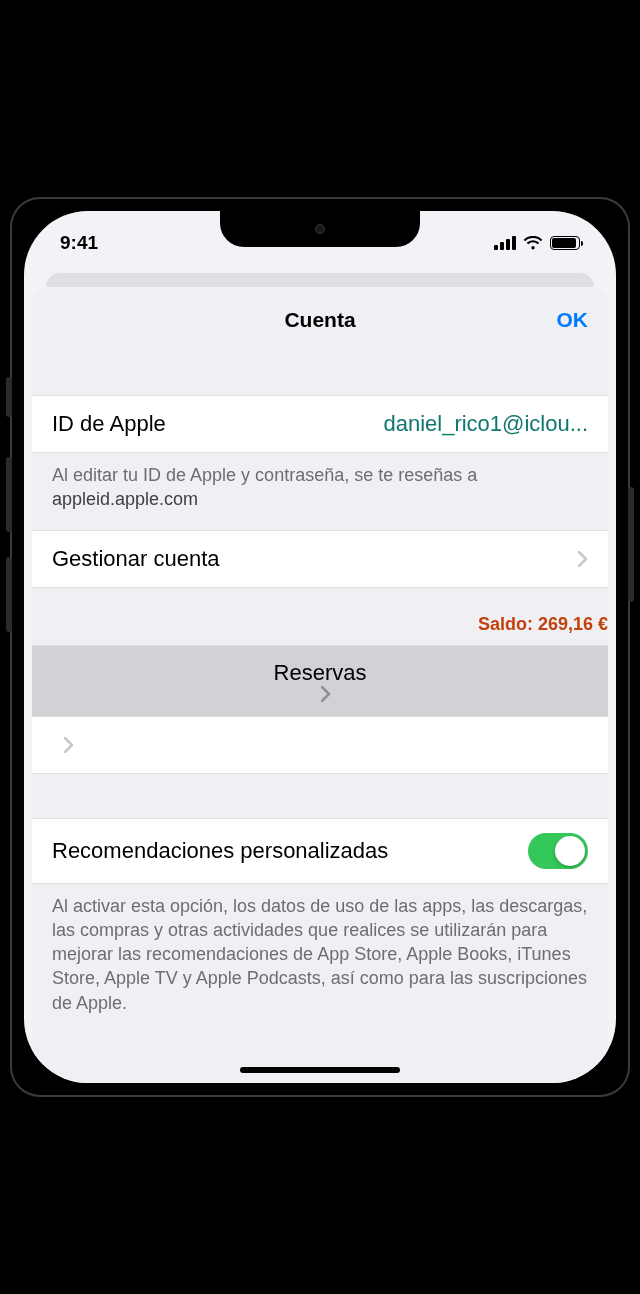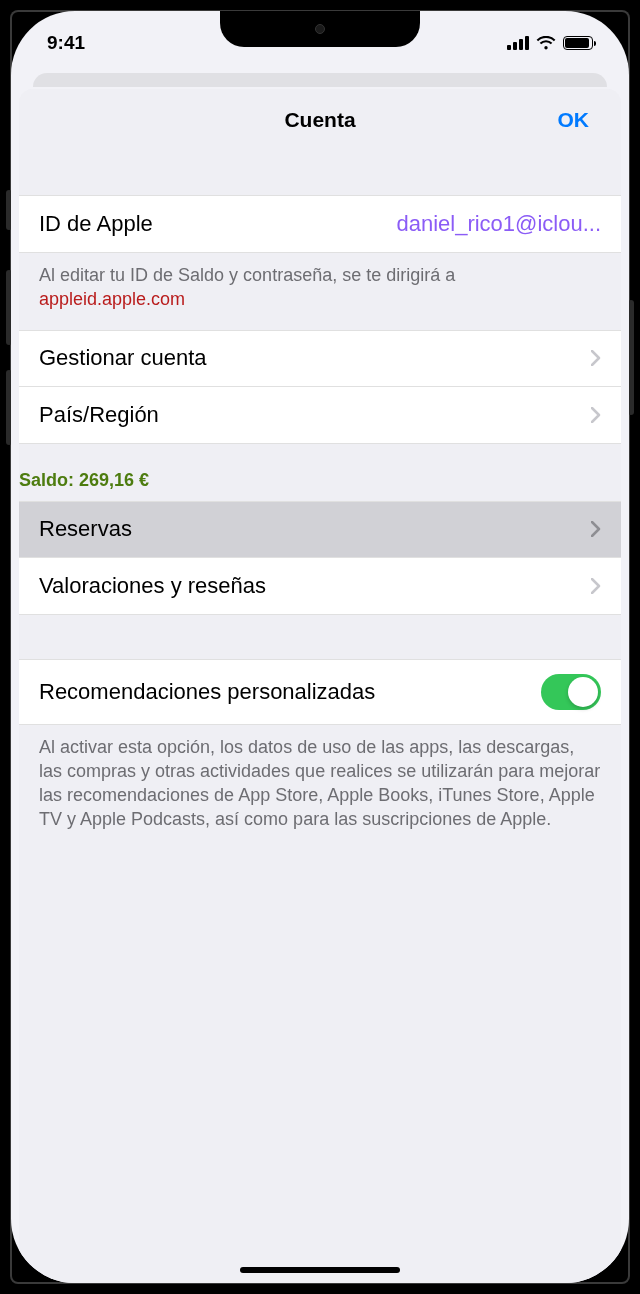--- a/index.html
+++ b/index.html
@@ -11,24 +11,24 @@
     body {
       background: #000;
       width: 640px;
       height: 1294px;
       display: flex;
       align-items: center;
       justify-content: center;
     }
     .phone-frame {
       width: 620px;
-      height: 1274px;
-      background: #000;
-      border-radius: 8px;
-      padding: 1px;
+      height: 900px;
+      background: #000;
+      border-radius: 30px;
+      padding: 14px;
       position: relative;
       box-shadow: inset 0 0 0 2px #3a3a3a;
     }
     .side-button {
       position: absolute;
       background: #2a2a2a;
       border-radius: 3px;
     }
     .btn-left-1 { left: -4px; top: 180px; width: 6px; height: 40px; }
     .btn-left-2 { left: -4px; top: 260px; width: 6px; height: 75px; }
@@ -144,21 +144,21 @@
       position: relative;
       background: #efeff4;
     }
     .modal-title {
       font-size: 21px;
       font-weight: 600;
       color: #000;
     }
     .modal-ok {
       position: absolute;
-      right: 32px;
+      right: 20px;
       font-size: 21px;
       font-weight: 600;
       color: #007aff;
     }
     .section-spacer {
       height: 44px;
     }
     .row {
       background: #fff;
       min-height: 56px;
@@ -168,54 +168,55 @@
       justify-content: space-between;
       font-size: 22px;
       color: #000;
       border-bottom: 1px solid #e0e0e0;
     }
     .row:last-child {
       border-bottom: none;
     }
     .row.highlighted {
       background: #d1d1d6;
+      flex-direction: column;
     }
     .row-label {
       flex: 0 0 auto;
     }
     .row-value {
-      color: #8b5cf6;
+      color: #0f766e;
       text-align: right;
       flex: 1;
       margin-left: 16px;
       white-space: nowrap;
       overflow: hidden;
       text-overflow: ellipsis;
     }
     .chevron {
       margin-left: 12px;
       color: #c7c7cc;
       flex-shrink: 0;
     }
     .chevron svg { display: block; }
     .footer-text {
       padding: 10px 20px 18px;
       font-size: 18px;
       line-height: 1.35;
       color: #6d6d72;
     }
     .footer-text .link {
-      color: #b91c1c;
+      color: #404040;
     }
     .balance-header {
-      text-align: left;
+      text-align: right;
       padding: 26px 0 10px;
       font-size: 18px;
       font-weight: 600;
-      color: #4d7c0f;
+      color: #c2410c;
     }
     .toggle {
       width: 60px;
       height: 36px;
       background: #34c759;
       border-radius: 18px;
       position: relative;
       flex-shrink: 0;
     }
     .toggle-knob {
@@ -289,55 +290,46 @@
       <div class="section-spacer"></div>
 
       <div class="group">
         <div class="row">
           <span class="row-label">ID de Apple</span>
           <span class="row-value">daniel_rico1@iclou...</span>
         </div>
       </div>
 
       <div class="footer-text">
-        <span>Al editar tu ID de Saldo y contraseña, se te dirigirá a </span><span class="link">appleid.apple.com</span>
+        <span>Al editar tu ID de Apple y contraseña, se te reseñas a </span><span class="link">appleid.apple.com</span>
       </div>
 
       <div class="group">
         <div class="row">
           <span class="row-label">Gestionar cuenta</span>
           <span class="chevron">
             <svg width="10" height="16" viewBox="0 0 10 16">
                 <path d="M1 1l7 7-7 7" stroke="#c7c7cc" stroke-width="2.5" fill="none" stroke-linecap="round" stroke-linejoin="round"></path>
               </svg>
           </span>
         </div>
-        <div class="row">
-          <span class="row-label">País/Región</span>
-          <span class="chevron">
-            <svg width="10" height="16" viewBox="0 0 10 16">
-                <path d="M1 1l7 7-7 7" stroke="#c7c7cc" stroke-width="2.5" fill="none" stroke-linecap="round" stroke-linejoin="round"></path>
-              </svg>
-          </span>
-        </div>
       </div>
 
       <div class="balance-header">Saldo: 269,16 €</div>
 
       <div class="group">
         <div class="row highlighted">
           <span class="row-label">Reservas</span>
           <span class="chevron">
             <svg width="10" height="16" viewBox="0 0 10 16">
                 <path d="M1 1l7 7-7 7" stroke="#8e8e93" stroke-width="2.5" fill="none" stroke-linecap="round" stroke-linejoin="round"></path>
               </svg>
           </span>
         </div>
         <div class="row">
-          <span class="row-label">Valoraciones y reseñas</span>
           <span class="chevron">
             <svg width="10" height="16" viewBox="0 0 10 16">
                 <path d="M1 1l7 7-7 7" stroke="#c7c7cc" stroke-width="2.5" fill="none" stroke-linecap="round" stroke-linejoin="round"></path>
               </svg>
           </span>
         </div>
       </div>
 
       <div class="section-spacer"></div>
 

